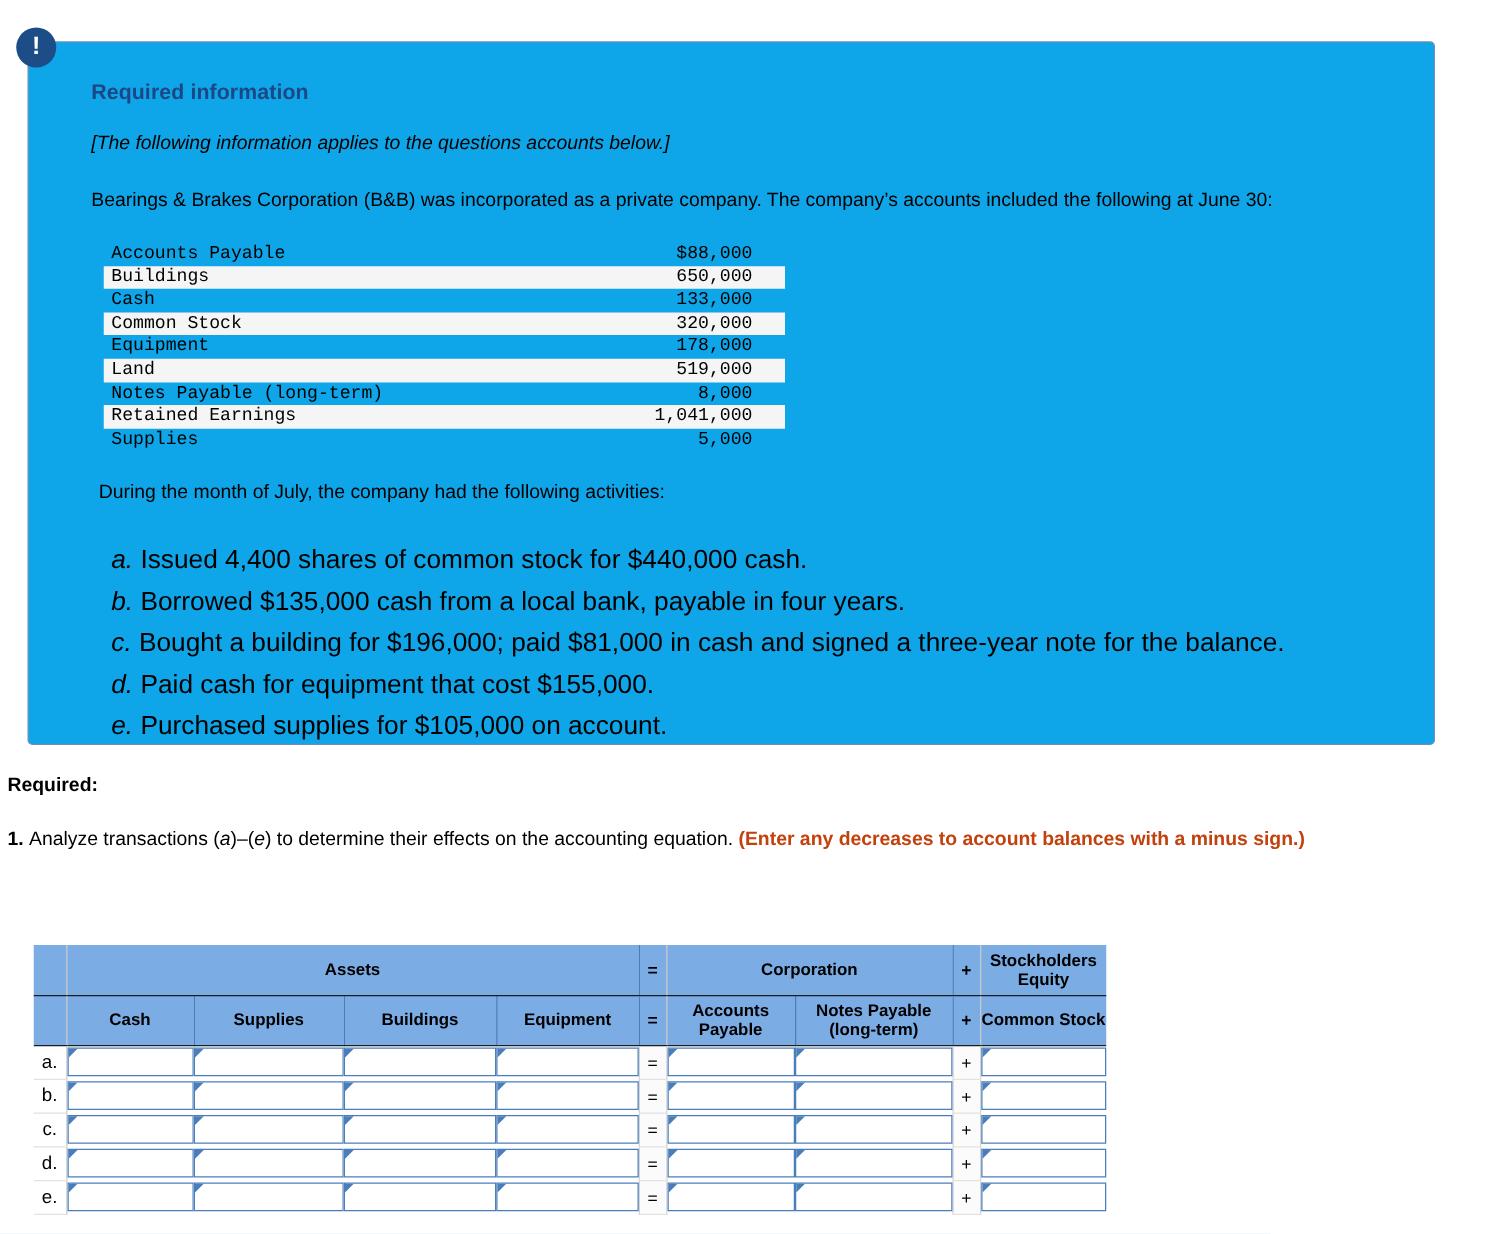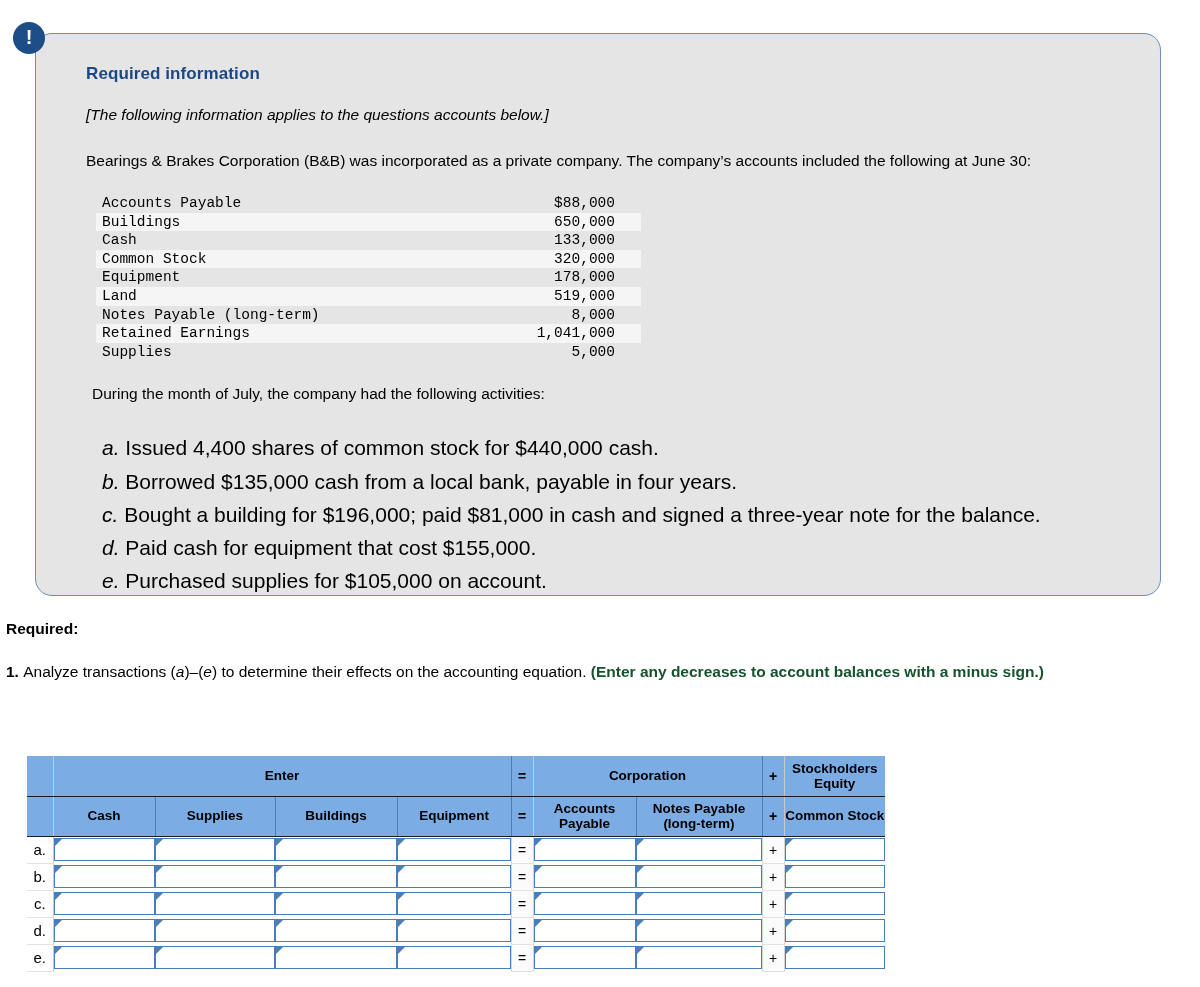--- a/index.html
+++ b/index.html
@@ -20,26 +20,26 @@
   
   #card-wrap {
     position: absolute;
     left: 22px;
     top: 33px;
     width: 1126px;
     height: 563px;
   }
   #info-card {
     position: absolute;
-    left: 13px; top: 0;
+    left: 0; top: 0;
     width: 1126px;
     height: 563px;
     border: 1px solid #6a8fbc;
-    border-radius: 17px;
-    background: #e5e5e5;
+    border-radius: 4px;
+    background: #0ea5e9;
   }
   #alert-badge {
     position: absolute;
     left: -9px;
     top: -11px;
     width: 32px;
     height: 32px;
     border-radius: 50%;
     background: #1d4d86;
     z-index: 5;
@@ -121,21 +121,21 @@
   #required-item-1 {
     font-size: 15.5px;
     line-height: 1.5;
     margin: 0;
     max-width: 1125px;
     text-indent: -16px;
     padding-left: 16px;
   }
   #required-item-1 .num { font-weight: bold; }
   #required-item-1 .ital { font-style: italic; }
-  .redbold { color: #14532d; font-weight: bold; }
+  .redbold { color: #c2410c; font-weight: bold; }
 
   
   #answer-table-wrap {
     position: absolute;
     left: 27px;
     top: 756px;
   }
   table#answer-table {
     border-collapse: collapse;
     table-layout: fixed;
@@ -265,21 +265,21 @@
       <col style="width:114px">
       <col style="width:22px">
       <col style="width:103px">
       <col style="width:126px">
       <col style="width:22px">
       <col style="width:101px">
     </colgroup>
     <thead>
       <tr>
         <th class="hd-corner hd-top"></th>
-        <th class="hd hd-top" colspan="4">Enter</th>
+        <th class="hd hd-top" colspan="4">Assets</th>
         <th class="op-hd hd-top">=</th>
         <th class="hd hd-top" colspan="2">Corporation</th>
         <th class="op-hd hd-top">+</th>
         <th class="hd hd-top hd-nb">Stockholders Equity</th>
       </tr>
       <tr>
         <th class="hd-corner hd-sub"></th>
         <th class="hd hd-sub">Cash</th>
         <th class="hd hd-sub">Supplies</th>
         <th class="hd hd-sub">Buildings</th>

